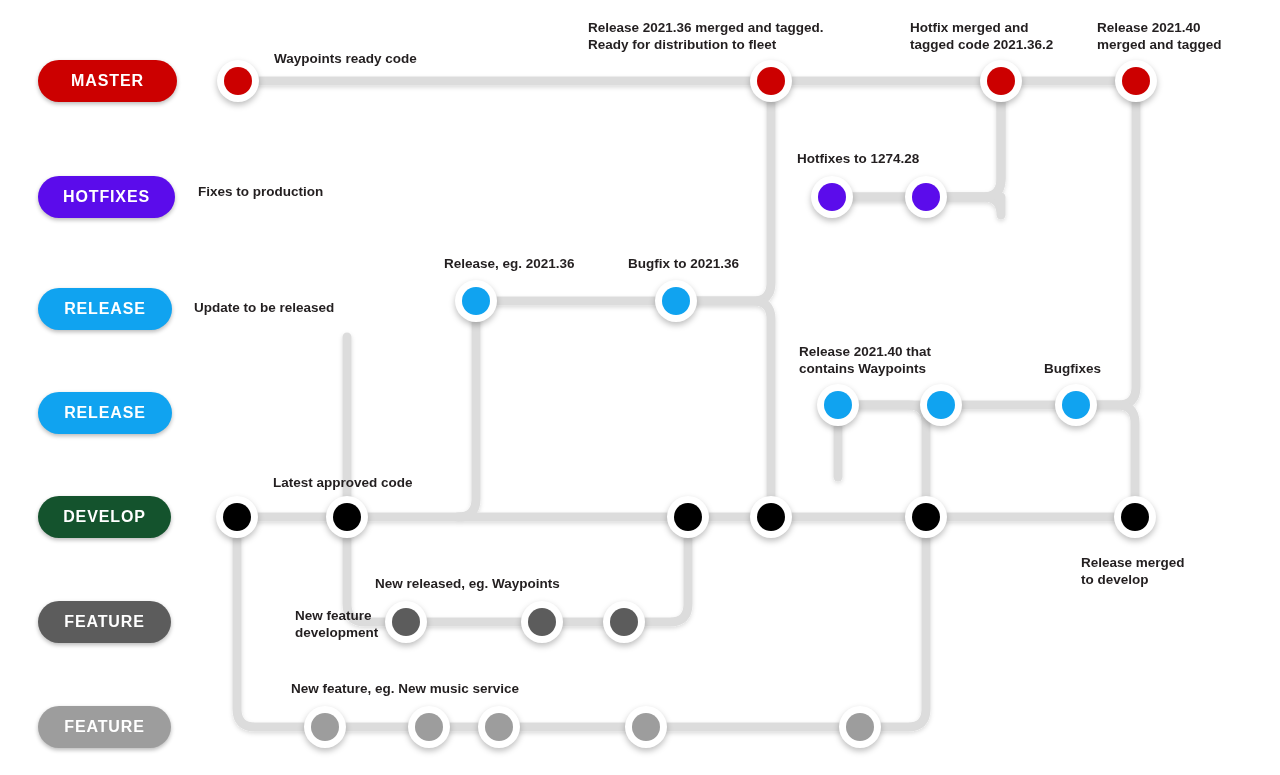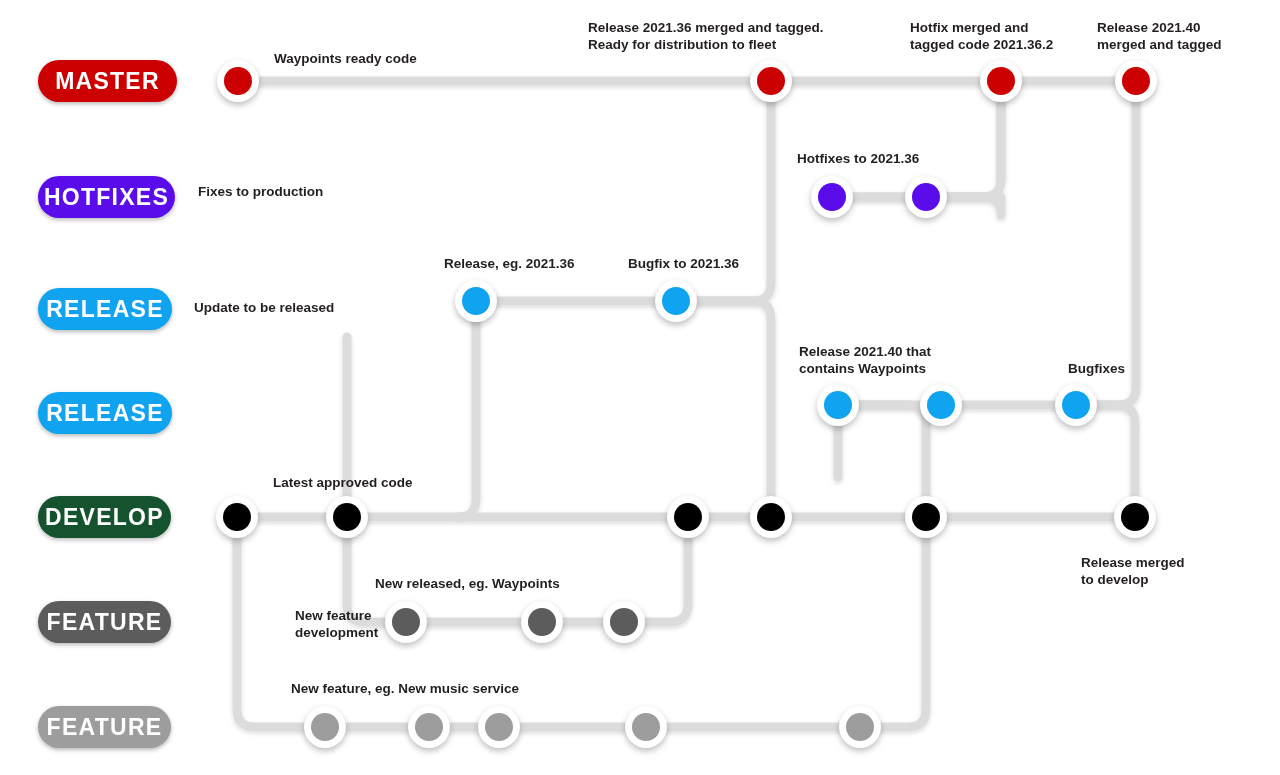--- a/index.html
+++ b/index.html
@@ -30,21 +30,21 @@
   
   .pill {
     position: absolute;
     display: flex;
     align-items: center;
     justify-content: center;
     border-radius: 999px;
     color: #ffffff;
     font-weight: bold;
     letter-spacing: 0.055em;
-    font-size: 23px;
+    font-size: 16px;
     box-shadow: 0 2px 4px rgba(0,0,0,0.28);
     white-space: nowrap;
     box-sizing: border-box;
   }
 
   
   .node {
     position: absolute;
     width: 42px;
     height: 42px;
@@ -213,27 +213,27 @@
     </div>
   <div id="note-layer">
       <div class="note" style="left: 274px; top: 50px; width: 260px;">Waypoints ready code</div>
       <div class="note" style="left: 588px; top: 19px; width: 300px;">Release 2021.36 merged and tagged.
 Ready for distribution to fleet</div>
       <div class="note" style="left: 910px; top: 19px; width: 190px;">Hotfix merged and
 tagged code 2021.36.2</div>
       <div class="note" style="left: 1097px; top: 19px; width: 175px;">Release 2021.40
 merged and tagged</div>
       <div class="note" style="left: 198px; top: 183px; width: 200px;">Fixes to production</div>
-      <div class="note" style="left: 797px; top: 150px; width: 190px;">Hotfixes to 2021.36</div>
+      <div class="note" style="left: 797px; top: 150px; width: 190px;">Hotfixes to 1274.28</div>
       <div class="note" style="left: 194px; top: 299px; width: 220px;">Update to be released</div>
       <div class="note" style="left: 444px; top: 255px; width: 200px;">Release, eg. 2021.36</div>
       <div class="note" style="left: 628px; top: 255px; width: 180px;">Bugfix to 2021.36</div>
       <div class="note" style="left: 799px; top: 343px; width: 200px;">Release 2021.40 that
 contains Waypoints</div>
-      <div class="note" style="left: 1044px; top: 360px; width: 110px; margin-left: 24px;">Bugfixes</div>
+      <div class="note" style="left: 1044px; top: 360px; width: 110px;">Bugfixes</div>
       <div class="note" style="left: 273px; top: 474px; width: 210px;">Latest approved code</div>
       <div class="note" style="left: 1081px; top: 554px; width: 180px;">Release merged
 to develop</div>
       <div class="note" style="left: 247px; top: 607px; width: 130px; margin-left: 48px;">New feature
 development</div>
       <div class="note" style="left: 375px; top: 575px; width: 260px;">New released, eg. Waypoints</div>
       <div class="note" style="left: 291px; top: 680px; width: 330px;">New feature, eg. New music service</div>
     </div>
 
 </div>

